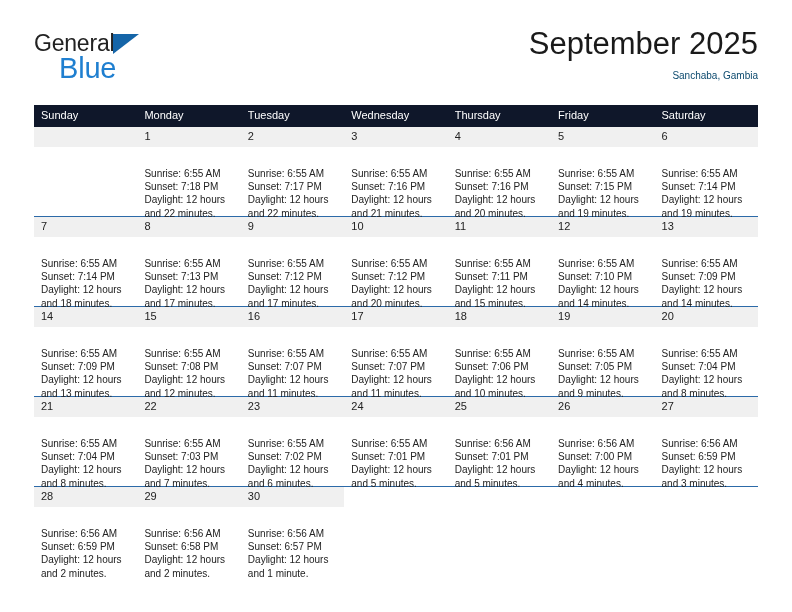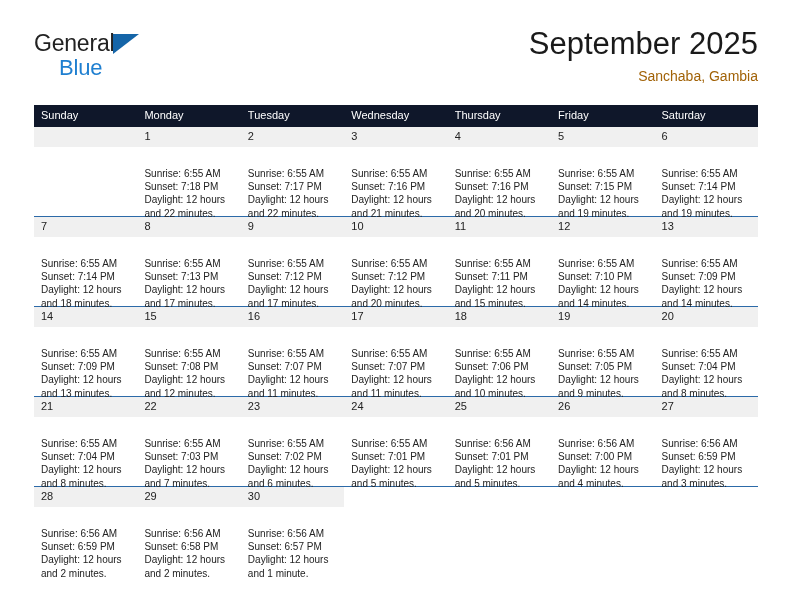--- a/index.html
+++ b/index.html
@@ -41,21 +41,21 @@
   }
   .logo-general {
     font-size: 23px;
     color: #222222;
     letter-spacing: -0.2px;
     line-height: 24px;
     display: block;
     font-family: "Liberation Sans", sans-serif;
   }
   .logo-blue {
-    font-size: 22px;
+    font-size: 29px;
     color: #1f7fd0;
     letter-spacing: -0.2px;
     line-height: 24px;
     display: block;
     margin-left: 25px;
     margin-top: 1px;
     font-family: "Liberation Sans", sans-serif;
   }
   .logo-tri {
     position: absolute;
@@ -74,22 +74,22 @@
     text-align: right;
   }
   .cal-title {
     font-size: 31px;
     font-weight: normal;
     color: #1a1a1a;
     line-height: 32px;
     white-space: nowrap;
   }
   .cal-sub {
-    font-size: 14px;
-    color: #a16207;
+    font-size: 10px;
+    color: #0c4a6e;
     line-height: 20px;
     margin-top: 6px;
     white-space: nowrap;
   }
 
   
   .cal {
     position: absolute;
     left: 34px;
     top: 105px;

